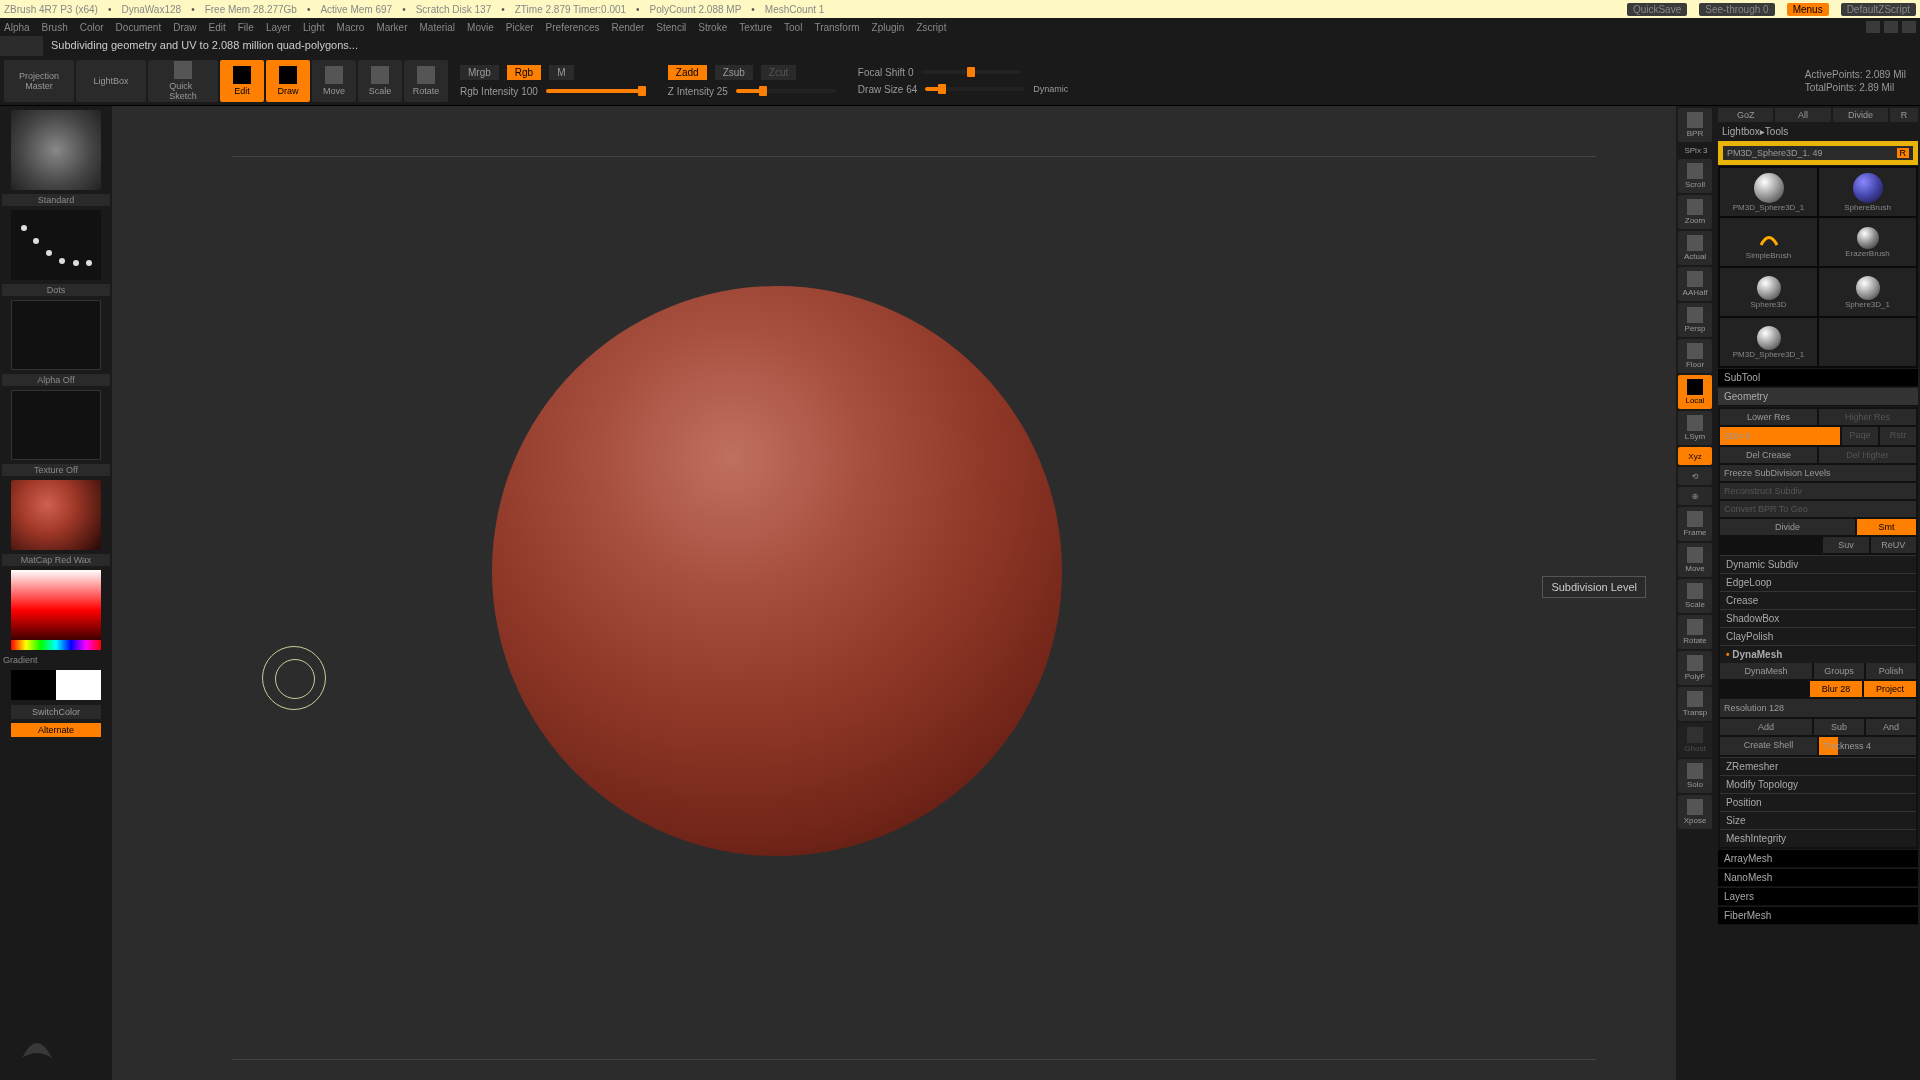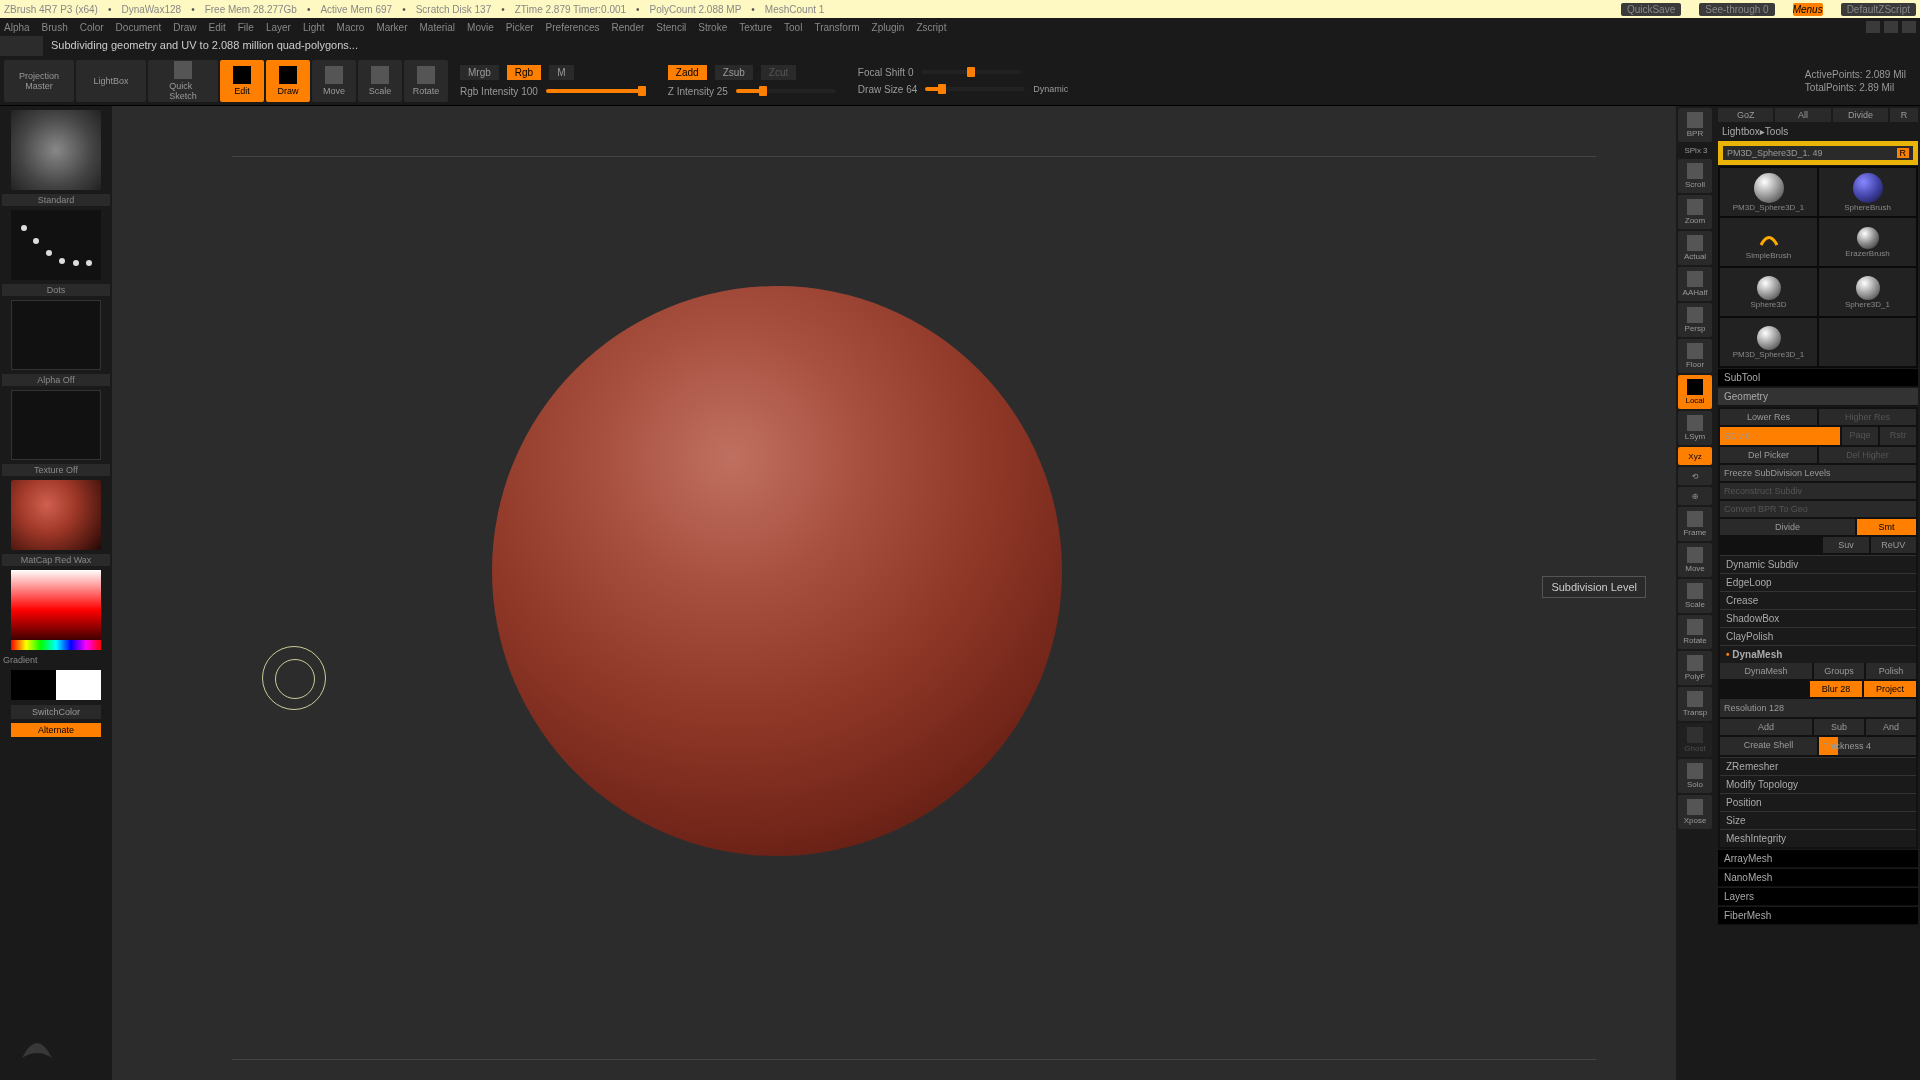--- a/index.html
+++ b/index.html
@@ -2,23 +2,23 @@
 <html><head>
 <meta charset="utf-8">
 <style>
 * { margin: 0; padding: 0; box-sizing: border-box; font-family: Arial, sans-serif; user-select: none; }
 body { background: #2c2c2c; color: #9a9a9a; font-size: 10px; overflow: hidden; width: 1920px; height: 1080px; }
 
 
 .title-bar { background: #fef9c3; height: 18px; display: flex; align-items: center; padding: 0 4px; gap: 10px; font-size: 10px; color: #888; }
 .title-bar .item { white-space: nowrap; }
 .title-bar .sep { color: #555; }
-.title-bar .right-btns { margin-left: auto; display: flex; gap: 18px; text-align: right; }
+.title-bar .right-btns { margin-left: auto; display: flex; gap: 12px; text-align: right; }
 .title-bar .btn-small { background: #3a3a3a; padding: 1px 6px; border-radius: 2px; font-size: 10px; }
-.title-bar .btn-orange { background: #ff7f00; color: #000; padding: 1px 0; border-radius: 2px; font-style: italic; }
+.title-bar .btn-orange { background: #ff7f00; color: #000; padding: 1px 6px; border-radius: 2px; }
 
 
 .menu-bar { background: #1a1a1a; height: 18px; display: flex; align-items: center; padding: 0 4px; gap: 12px; font-size: 10px; color: #888; }
 .menu-bar .menu-item { cursor: pointer; }
 .menu-bar .win-icons { margin-left: auto; display: flex; gap: 4px; }
 .win-icons span { width: 14px; height: 12px; background: #3a3a3a; display: inline-block; }
 
 
 .status-bar { background: #1a1a1a; height: 20px; padding: 3px 8px; color: #ccc; font-size: 11px; margin-left: 43px; }
 
@@ -424,21 +424,21 @@
       </div>
       <div class="geo-row">
         <div class="geo-slider">
             <div class="fill" style="width:100%"></div>
             <span>SDiv 8</span>
           </div>
         <div class="geo-btn dim" style="flex:0.5">Paqe</div>
         <div class="geo-btn dim" style="flex:0.5">Rstr</div>
       </div>
       <div class="geo-row">
-        <div class="geo-btn">Del Picker</div>
+        <div class="geo-btn">Del Crease</div>
         <div class="geo-btn dim">Del Higher</div>
       </div>
       <div class="geo-row">
           <div class="geo-btn" style="text-align:left">Freeze SubDivision Levels</div>
         </div>
       <div class="geo-row">
           <div class="geo-btn dim" style="text-align:left">Reconstruct Subdiv</div>
         </div>
       <div class="geo-row">
           <div class="geo-btn dim" style="text-align:left">Convert BPR To Geo</div>

